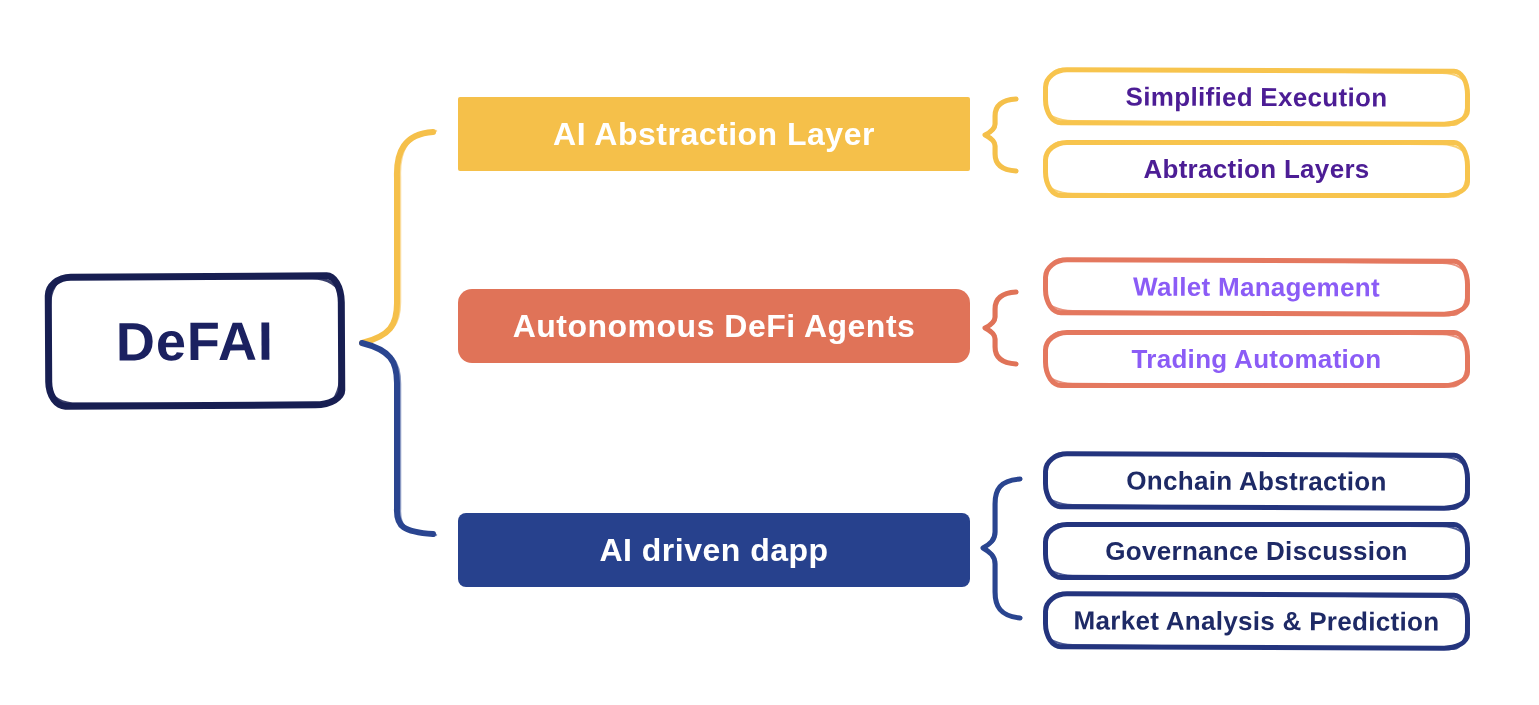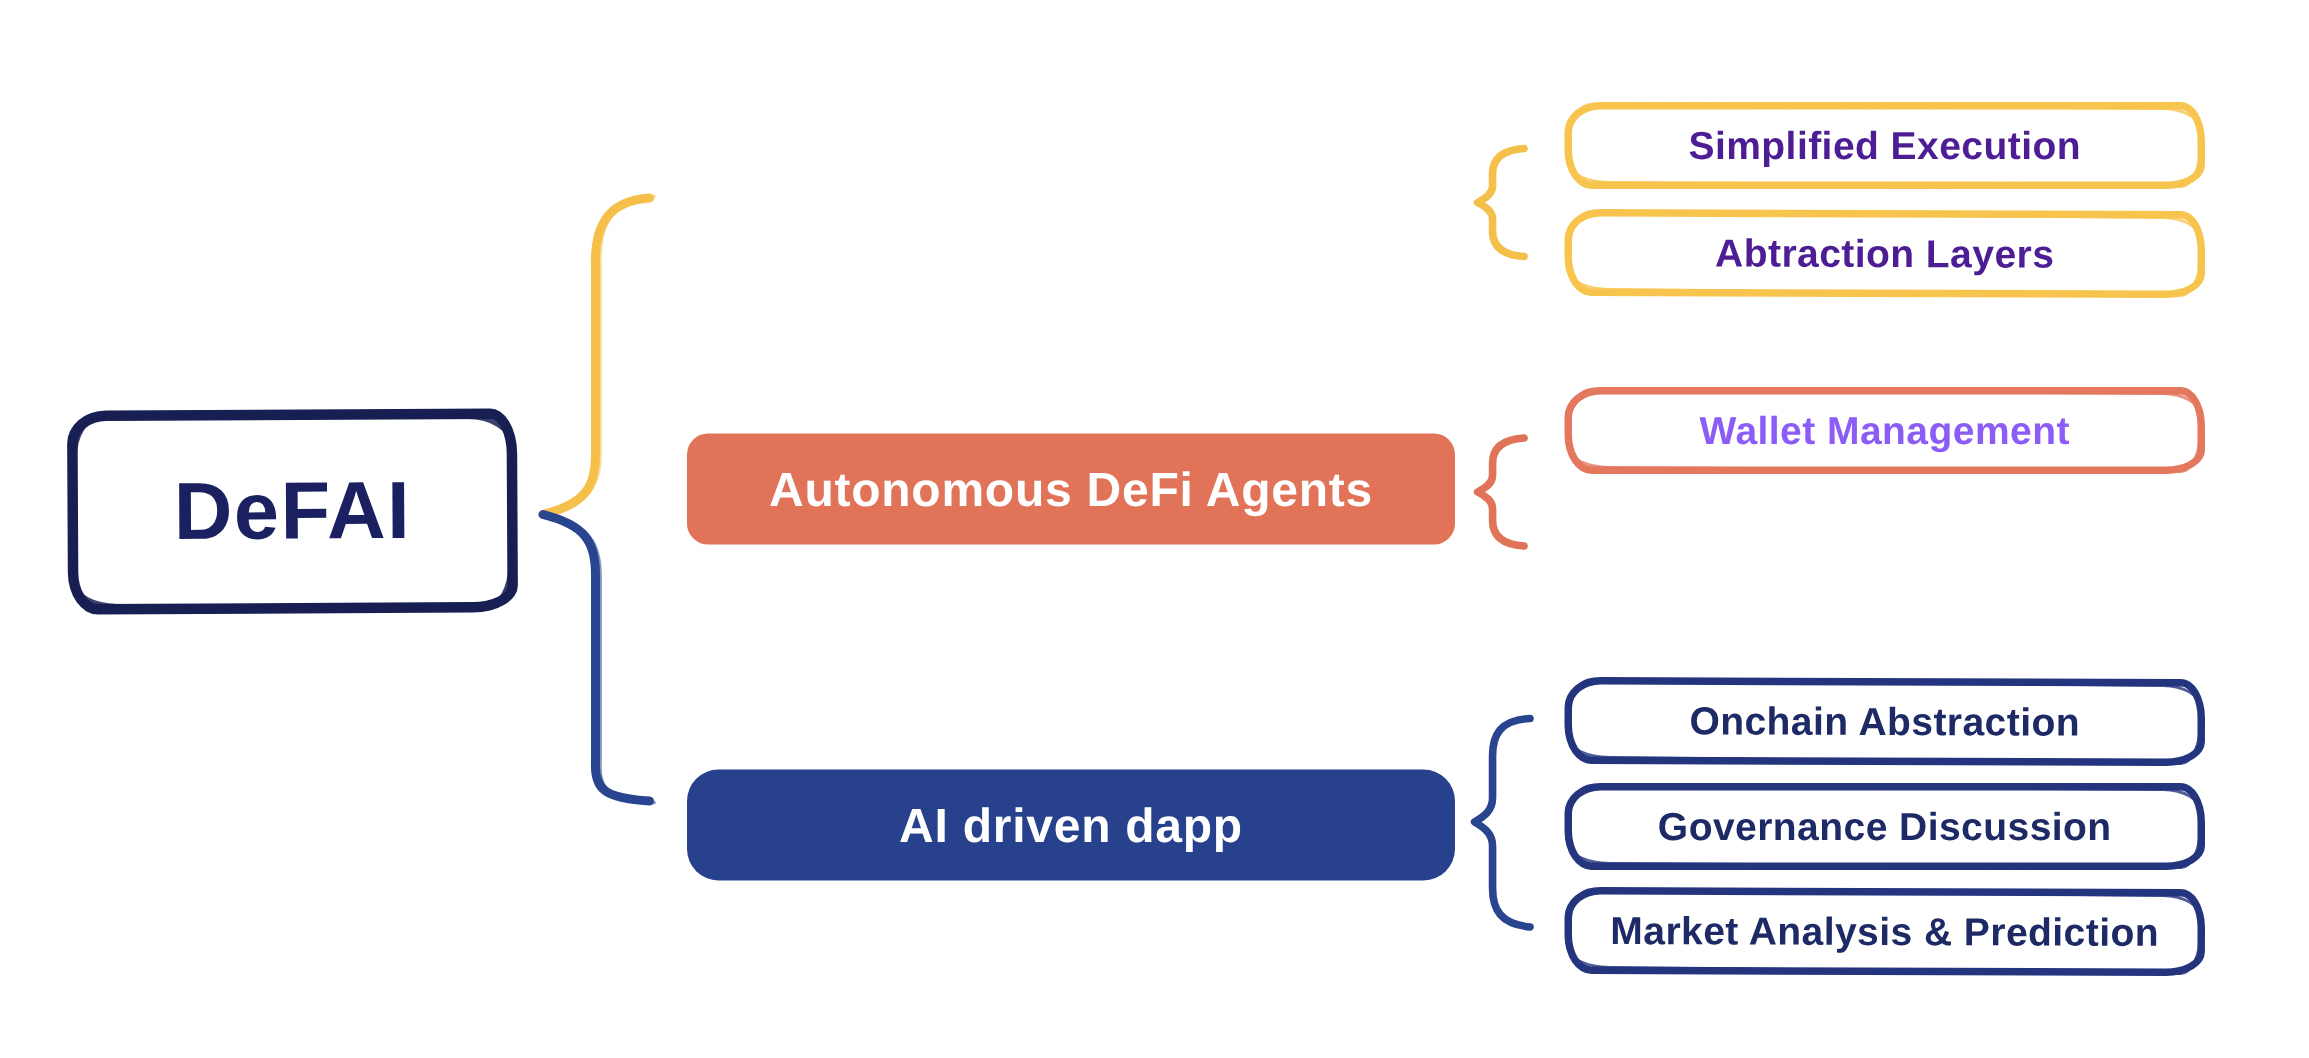--- a/index.html
+++ b/index.html
@@ -32,21 +32,21 @@
   }
   
   .branch{
     position:absolute;left:458px;width:512px;height:74px;
     display:flex;align-items:center;justify-content:center;
     box-sizing:border-box;
   }
   .branch span{color:#ffffff;font-weight:800;font-size:32px;letter-spacing:.5px;}
   .b-yellow{top:97px;background:#f5c04a;border-radius:2px;}
   .b-coral {top:289px;background:#e07358;border-radius:14px;text-align:right;}
-  .b-navy  {top:513px;background:#27418d;border-radius:21px;}
+  .b-navy  {top:513px;background:#27418d;border-radius:8px;}
   
   .leaf{
     position:absolute;left:1043px;width:427px;height:58px;
     box-sizing:border-box;background:#ffffff;
     display:flex;align-items:center;justify-content:center;
     border-style:solid;border-width:5px;
     border-radius:24px 16px 26px 18px / 20px 26px 16px 26px;
   }
   .leaf::before{
     content:"";position:absolute;inset:-3px;
@@ -80,20 +80,23 @@
     <span class="root-label">DeFAI</span>
   </div>
 
   <svg class="brace big" style="left:352px;top:118px;width:95px;height:425px" viewBox="0 0 95 425">
     <path class="main" d="M 81 14 C 52 16, 44 34, 45 60 L 45 185 C 45 207, 38 218, 10 225" stroke="#f5c04a"></path>
     <path class="ghost" transform="translate(3,-1)" d="M 81 14 C 52 16, 44 34, 45 60 L 45 185 C 45 207, 38 218, 10 225" stroke="#f5c04a"></path>
     <path class="main" d="M 10 225 C 38 232, 45 243, 45 265 L 45 390 C 44 409, 52 414, 81 416" stroke="#2a4590"></path>
     <path class="ghost" transform="translate(3,1)" d="M 10 225 C 38 232, 45 243, 45 265 L 45 390 C 44 409, 52 414, 81 416" stroke="#2a4590"></path>
   </svg>
 
+  <div class="branch b-yellow">
+    <span>AI Abstraction Layer</span>
+  </div>
   <div class="branch b-coral">
     <span>Autonomous DeFi Agents</span>
   </div>
   <div class="branch b-navy">
     <span>AI driven dapp</span>
   </div>
 
   <svg class="brace sm" style="left:983px;top:95px;width:40px;height:80px" viewBox="0 0 40 80">
     <path class="main" d="M 33 4 C 17 5, 12 12, 12 21 L 12 29 C 12 34, 8 37, 2 40 C 8 43, 12 46, 12 51 L 12 59 C 12 68, 17 75, 33 76" stroke="#f5c04a"></path>
     <path class="ghost" transform="translate(1.5,0)" d="M 33 4 C 17 5, 12 12, 12 21 L 12 29 C 12 34, 8 37, 2 40 C 8 43, 12 46, 12 51 L 12 59 C 12 68, 17 75, 33 76" stroke="#f5c04a"></path>
@@ -112,20 +115,23 @@
   <div class="leaf lg1 l1a">
     <span>Simplified Execution</span>
   </div>
   <div class="leaf lg1 l1b">
     <span>Abtraction Layers</span>
   </div>
 
   <div class="leaf lg2 l2a">
     <span>Wallet Management</span>
   </div>
+  <div class="leaf lg2 l2b">
+    <span>Trading Automation</span>
+  </div>
 
   <div class="leaf lg3 l3a">
     <span>Onchain Abstraction</span>
   </div>
   <div class="leaf lg3 l3b">
     <span>Governance Discussion</span>
   </div>
   <div class="leaf lg3 l3c">
     <span>Market Analysis &amp; Prediction</span>
   </div>

